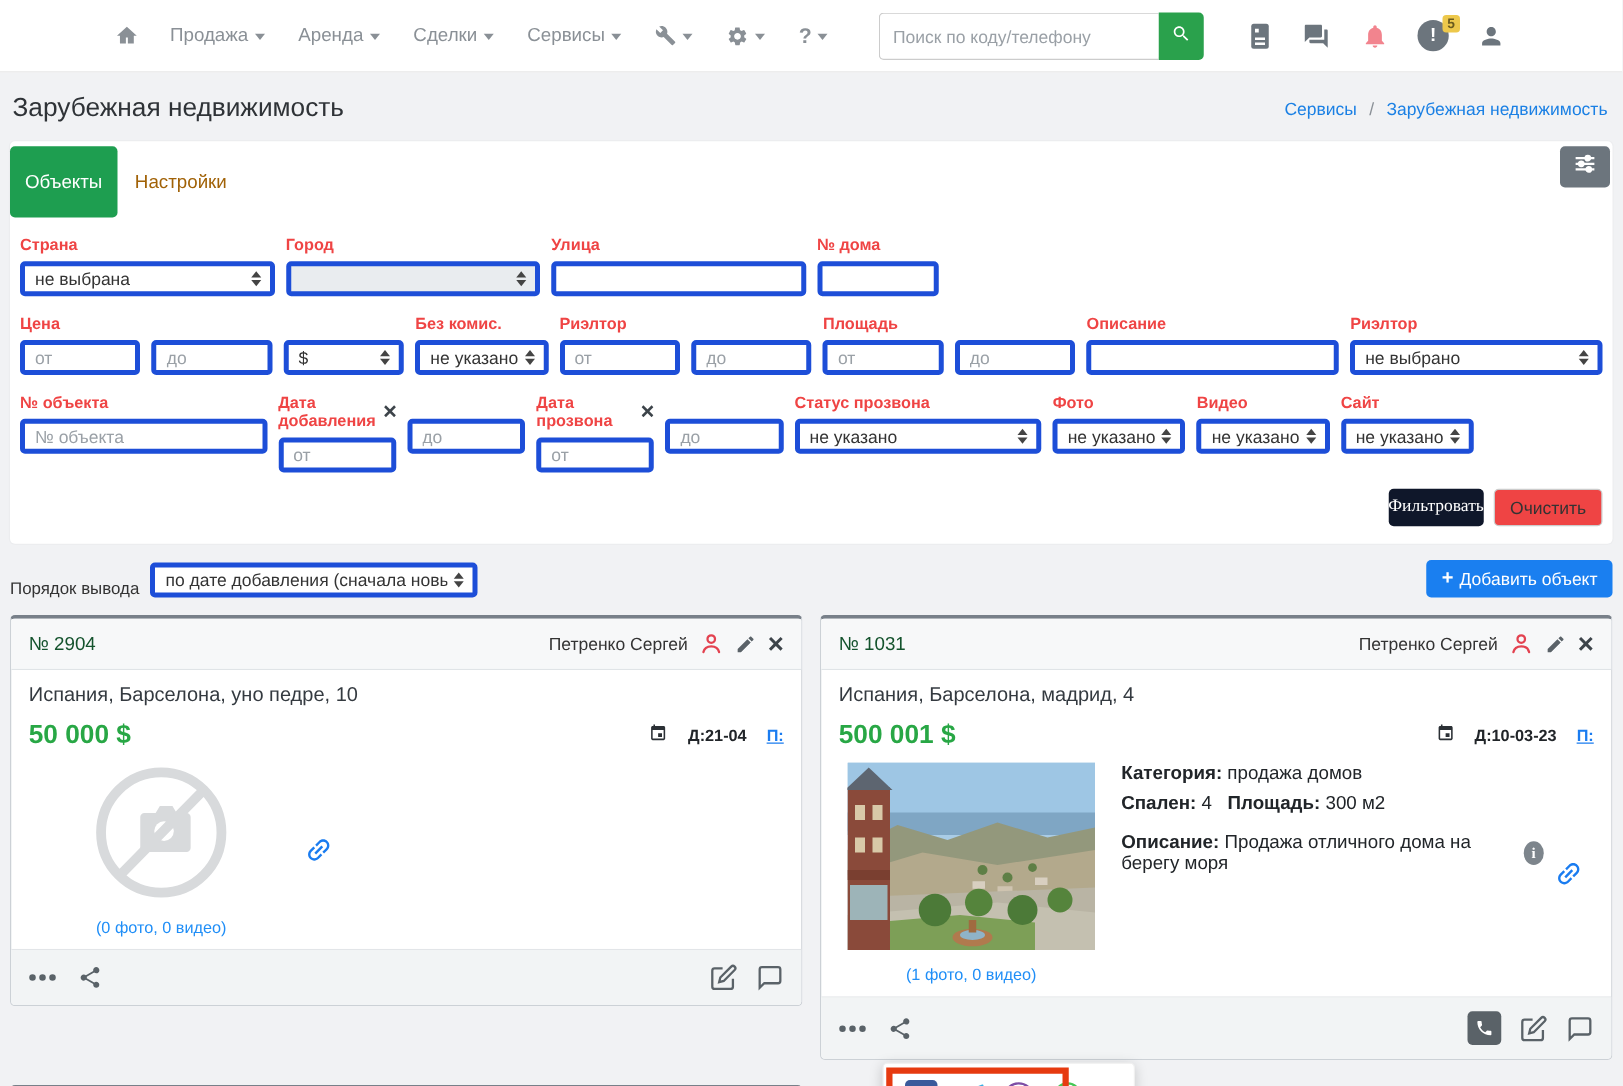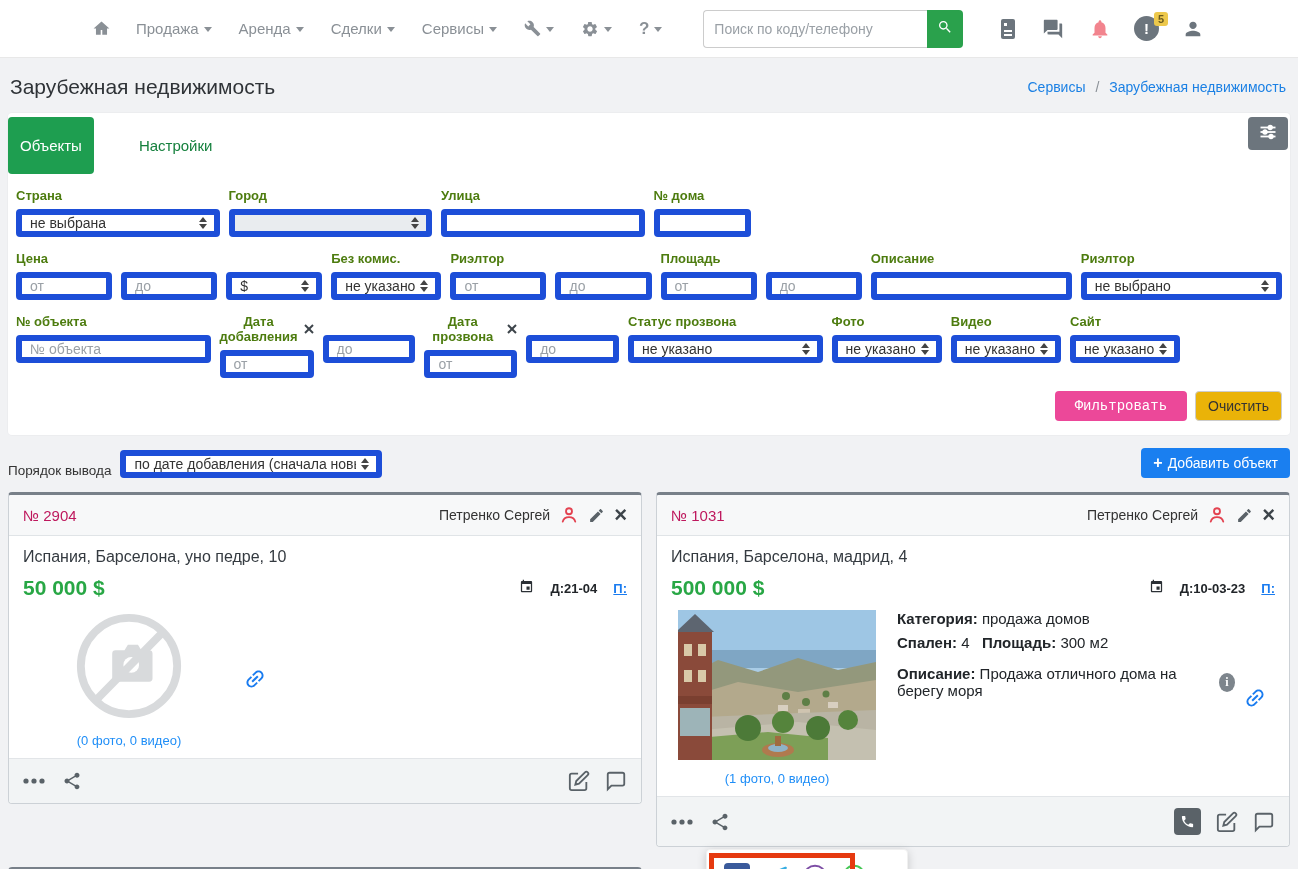--- a/index.html
+++ b/index.html
@@ -24,52 +24,52 @@
   .page-head { display:flex; justify-content:space-between; align-items:flex-start; padding:17px 12px 0 10px; }
   .page-title { font-size:21px; font-weight:400; color:#2f3337; }
   .breadcrumb { font-size:14px; padding-top:4px; }
   .breadcrumb a { color:#1b80e4; text-decoration:none; cursor:pointer; }
   .crumb-sep { color:#8a9096; margin:0 6px; }
 
   
   .panel { margin:14px 8px 0 8px; background:#fff; border-radius:4px; position:relative; padding-bottom:14px; box-shadow:0 0 0 1px rgba(0,0,0,0.02); }
   .tabs { display:flex; align-items:center; padding:4px 0 0 0; }
   .tab-active { background:#1e9e50; color:#fff; font-size:15px; padding:20px 12px; border-radius:4px; cursor:pointer; }
-  .tab { color:#15803d; font-size:15px; padding:6px 14px; cursor:pointer;margin-left:31px; }
+  .tab { color:#a16207; font-size:15px; padding:6px 14px; cursor:pointer; }
   .filter-toggle { position:absolute; top:4px; right:2px; width:40px; height:33px; background:#6c757d; border-radius:4px; display:flex; align-items:center; justify-content:center; cursor:pointer; }
 
   .frow { display:grid; grid-template-columns:repeat(12,1fr); gap:0 9px; padding:14px 8px 0 8px; }
   .fg { display:flex; flex-direction:column; }
   .s1{grid-column:span 1} .s2{grid-column:span 2}
-  .flabel { font-size:13px; font-weight:bold; color:#4d7c0f; margin-bottom:6px; display:flex; align-items:center; gap:6px;text-align:center; }
+  .flabel { font-size:13px; font-weight:bold; color:#ef4444; margin-bottom:6px; display:flex; align-items:center; gap:6px; }
   .clear-x { cursor:pointer; display:flex; }
-  .ctrl { height:28px; border:6px solid #1d4ed8; border-radius:4px; background:#fff; font-size:14px; padding:0 8px; display:flex; align-items:center; color:#333; width:100%; font-family:"Liberation Sans",sans-serif; }
+  .ctrl { height:28px; border:4px solid #1d4ed8; border-radius:4px; background:#fff; font-size:14px; padding:0 8px; display:flex; align-items:center; color:#333; width:100%; font-family:"Liberation Sans",sans-serif; }
   input.ctrl::placeholder { color:#9aa0a6; }
   .sel { position:relative; padding-right:20px; cursor:pointer; overflow:hidden; white-space:nowrap; }
   .sel .val { overflow:hidden; white-space:nowrap; }
   .arrows { position:absolute; right:7px; top:50%; transform:translateY(-50%); display:flex; flex-direction:column; gap:2px; }
   .tri-up { width:0;height:0;border-left:4px solid transparent;border-right:4px solid transparent;border-bottom:5px solid #444; }
   .tri-dn { width:0;height:0;border-left:4px solid transparent;border-right:4px solid transparent;border-top:5px solid #444; }
   .sel.disabled { background:#e9ecef; }
   .filter-actions { display:flex; justify-content:flex-end; gap:8px; padding:13px 8px 0 8px; }
-  .btn-green { background:#ec4899; color:#fff; border:none; border-radius:4px; font-size:14px; padding:6px 20px; cursor:pointer; font-family:Liberation Mono, monospace; }
-  .btn-plain { background:#eab308; color:#333; border:1px solid #ccc; border-radius:4px; font-size:14px; padding:6px 12px; cursor:pointer; font-family:"Liberation Sans",sans-serif; }
+  .btn-green { background:#0f172a; color:#fff; border:none; border-radius:4px; font-size:14px; padding:6px 0; cursor:pointer; font-family:Liberation Serif, serif; }
+  .btn-plain { background:#ef4444; color:#333; border:1px solid #ccc; border-radius:4px; font-size:14px; padding:6px 12px; cursor:pointer; font-family:"Liberation Sans",sans-serif; }
 
   
   .sort-row { display:flex; align-items:flex-end; padding:13px 8px 14px 8px; }
   .sort-label { font-size:13.5px; color:#333; margin-right:9px; }
   .sort-sel { width:262px; }
   .btn-blue { margin-left:auto; background:#1a7ff0; color:#fff; border:none; border-radius:4px; font-size:14px; padding:7px 12px; cursor:pointer; display:flex; align-items:center; gap:5px; font-family:"Liberation Sans",sans-serif; }
   .btn-blue .plus { font-size:16px; font-weight:bold; line-height:1; }
 
   
   .cards { padding:0 8px; display:grid; grid-template-columns:1fr 1fr; gap:20px 14px; align-items:start; }
   .card { background:#fff; border:1px solid #ccd1d6; border-top:3px solid #788089; border-radius:4px; }
   .card-head { display:flex; align-items:center; gap:9px; background:#f7f8f9; padding:10px 14px; border-bottom:1px solid #e0e4e7; border-radius:2px 2px 0 0; }
-  .card-num { font-size:15px; color:#be185d; }
+  .card-num { font-size:15px; color:#14532d; }
   .spacer { flex:1; }
   .agent { font-size:14px; color:#333; }
   .icon-btn { cursor:pointer; display:flex; align-items:center; }
   .x-btn { font-size:22px; font-weight:bold; color:#3d444a; line-height:18px; cursor:pointer; }
   .card-body { padding:12px 14px 10px 14px; }
   .address { font-size:16px; color:#343a40; }
   .price-row { display:flex; align-items:center; margin-top:10px; }
   .price { font-size:21px; font-weight:bold; color:#28a745; }
   .date-wrap { margin-left:auto; display:flex; align-items:center; gap:16px; font-size:13px; }
   .d-label { font-weight:bold; color:#212529; }
@@ -498,21 +498,21 @@
       <span class="icon-btn">
         <svg width="17" height="17" viewBox="0 0 24 24" fill="#5a6268">
             <path d="M3 17.25V21h3.75L17.81 9.94l-3.75-3.75L3 17.25zM20.71 7.04c.39-.39.39-1.02 0-1.41l-2.34-2.34c-.39-.39-1.02-.39-1.41 0l-1.83 1.83 3.75 3.75 1.83-1.83z"></path>
           </svg>
       </span>
       <span class="x-btn">×</span>
     </div>
     <div class="card-body">
       <div class="address">Испания, Барселона, мадрид, 4</div>
       <div class="price-row">
-        <span class="price">500 000 $</span>
+        <span class="price">500 001 $</span>
         <span class="date-wrap">
           <span><svg width="15" height="15" viewBox="0 0 24 24" fill="#2b3035">
                 <path d="M17 12h-5v5h5v-5zM16 1v2H8V1H6v2H5c-1.11 0-1.99.9-1.99 2L3 19c0 1.1.89 2 2 2h14c1.1 0 2-.9 2-2V5c0-1.1-.9-2-2-2h-1V3h-2zm3 18H5V8h14v11z"></path>
               </svg></span>
           <span class="d-label">Д:10-03-23</span>
           <span class="p-link">П:</span>
         </span>
       </div>
       <div class="content-row">
         <div class="media-col">

